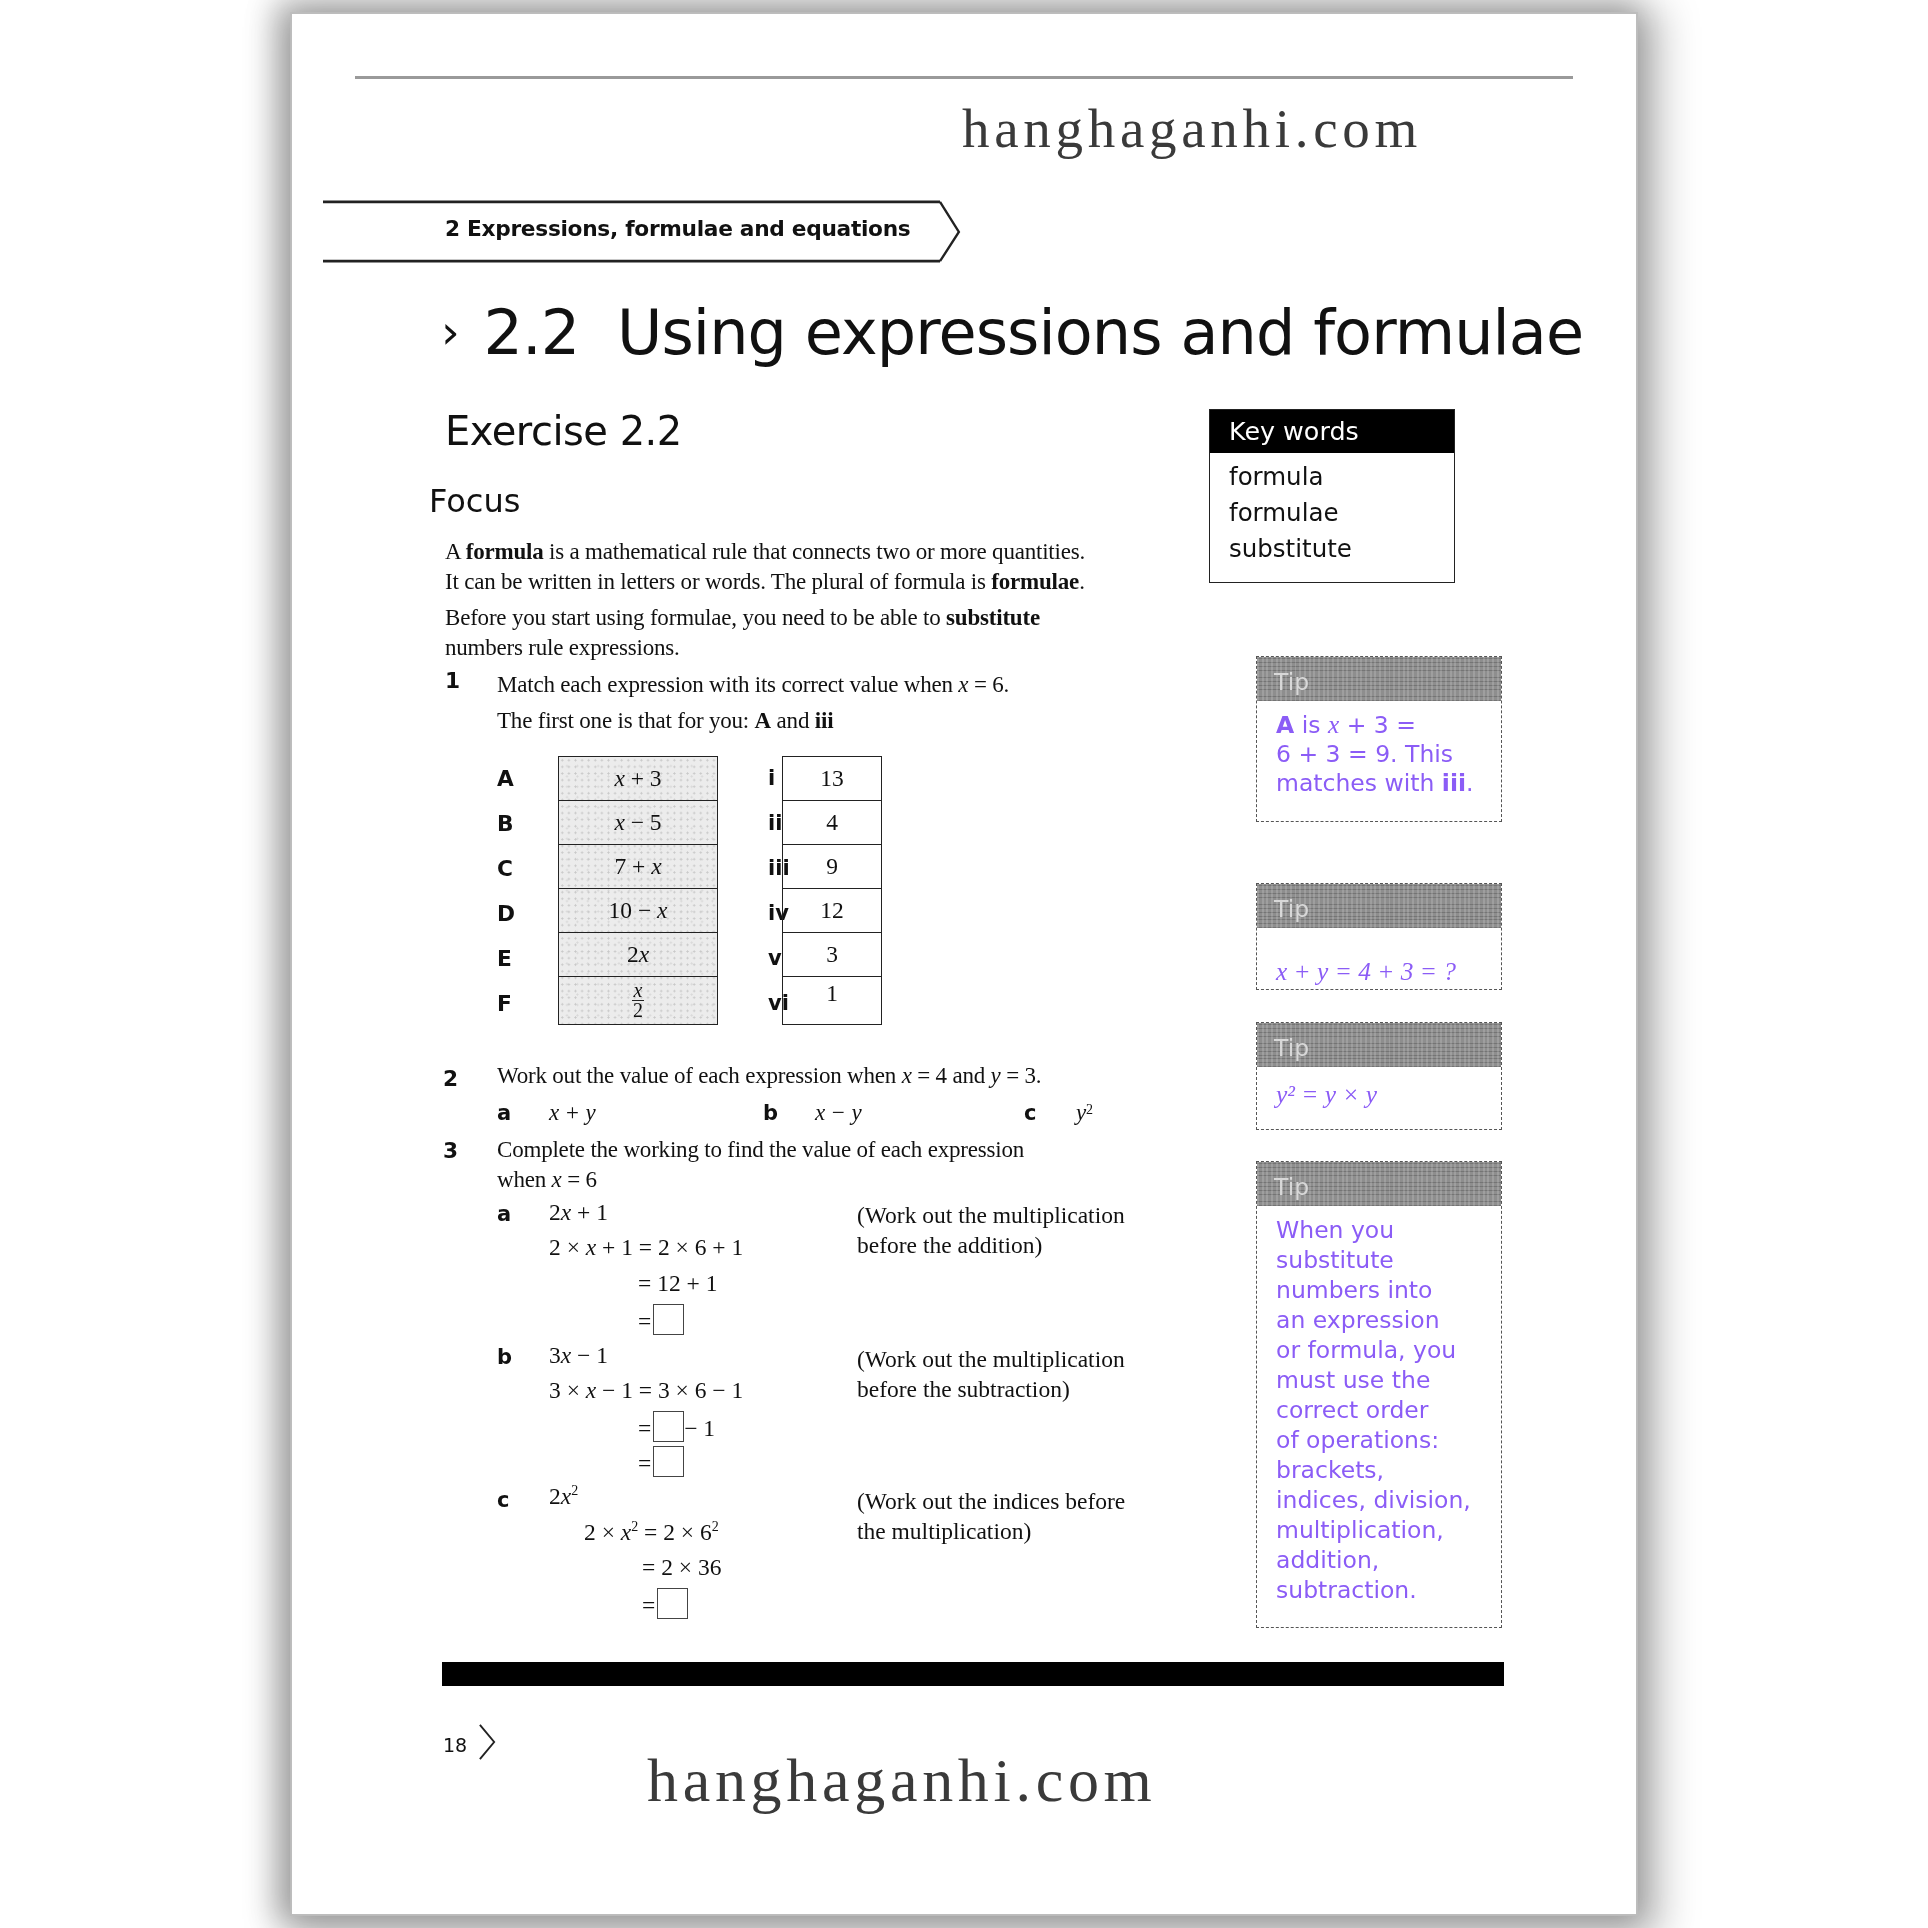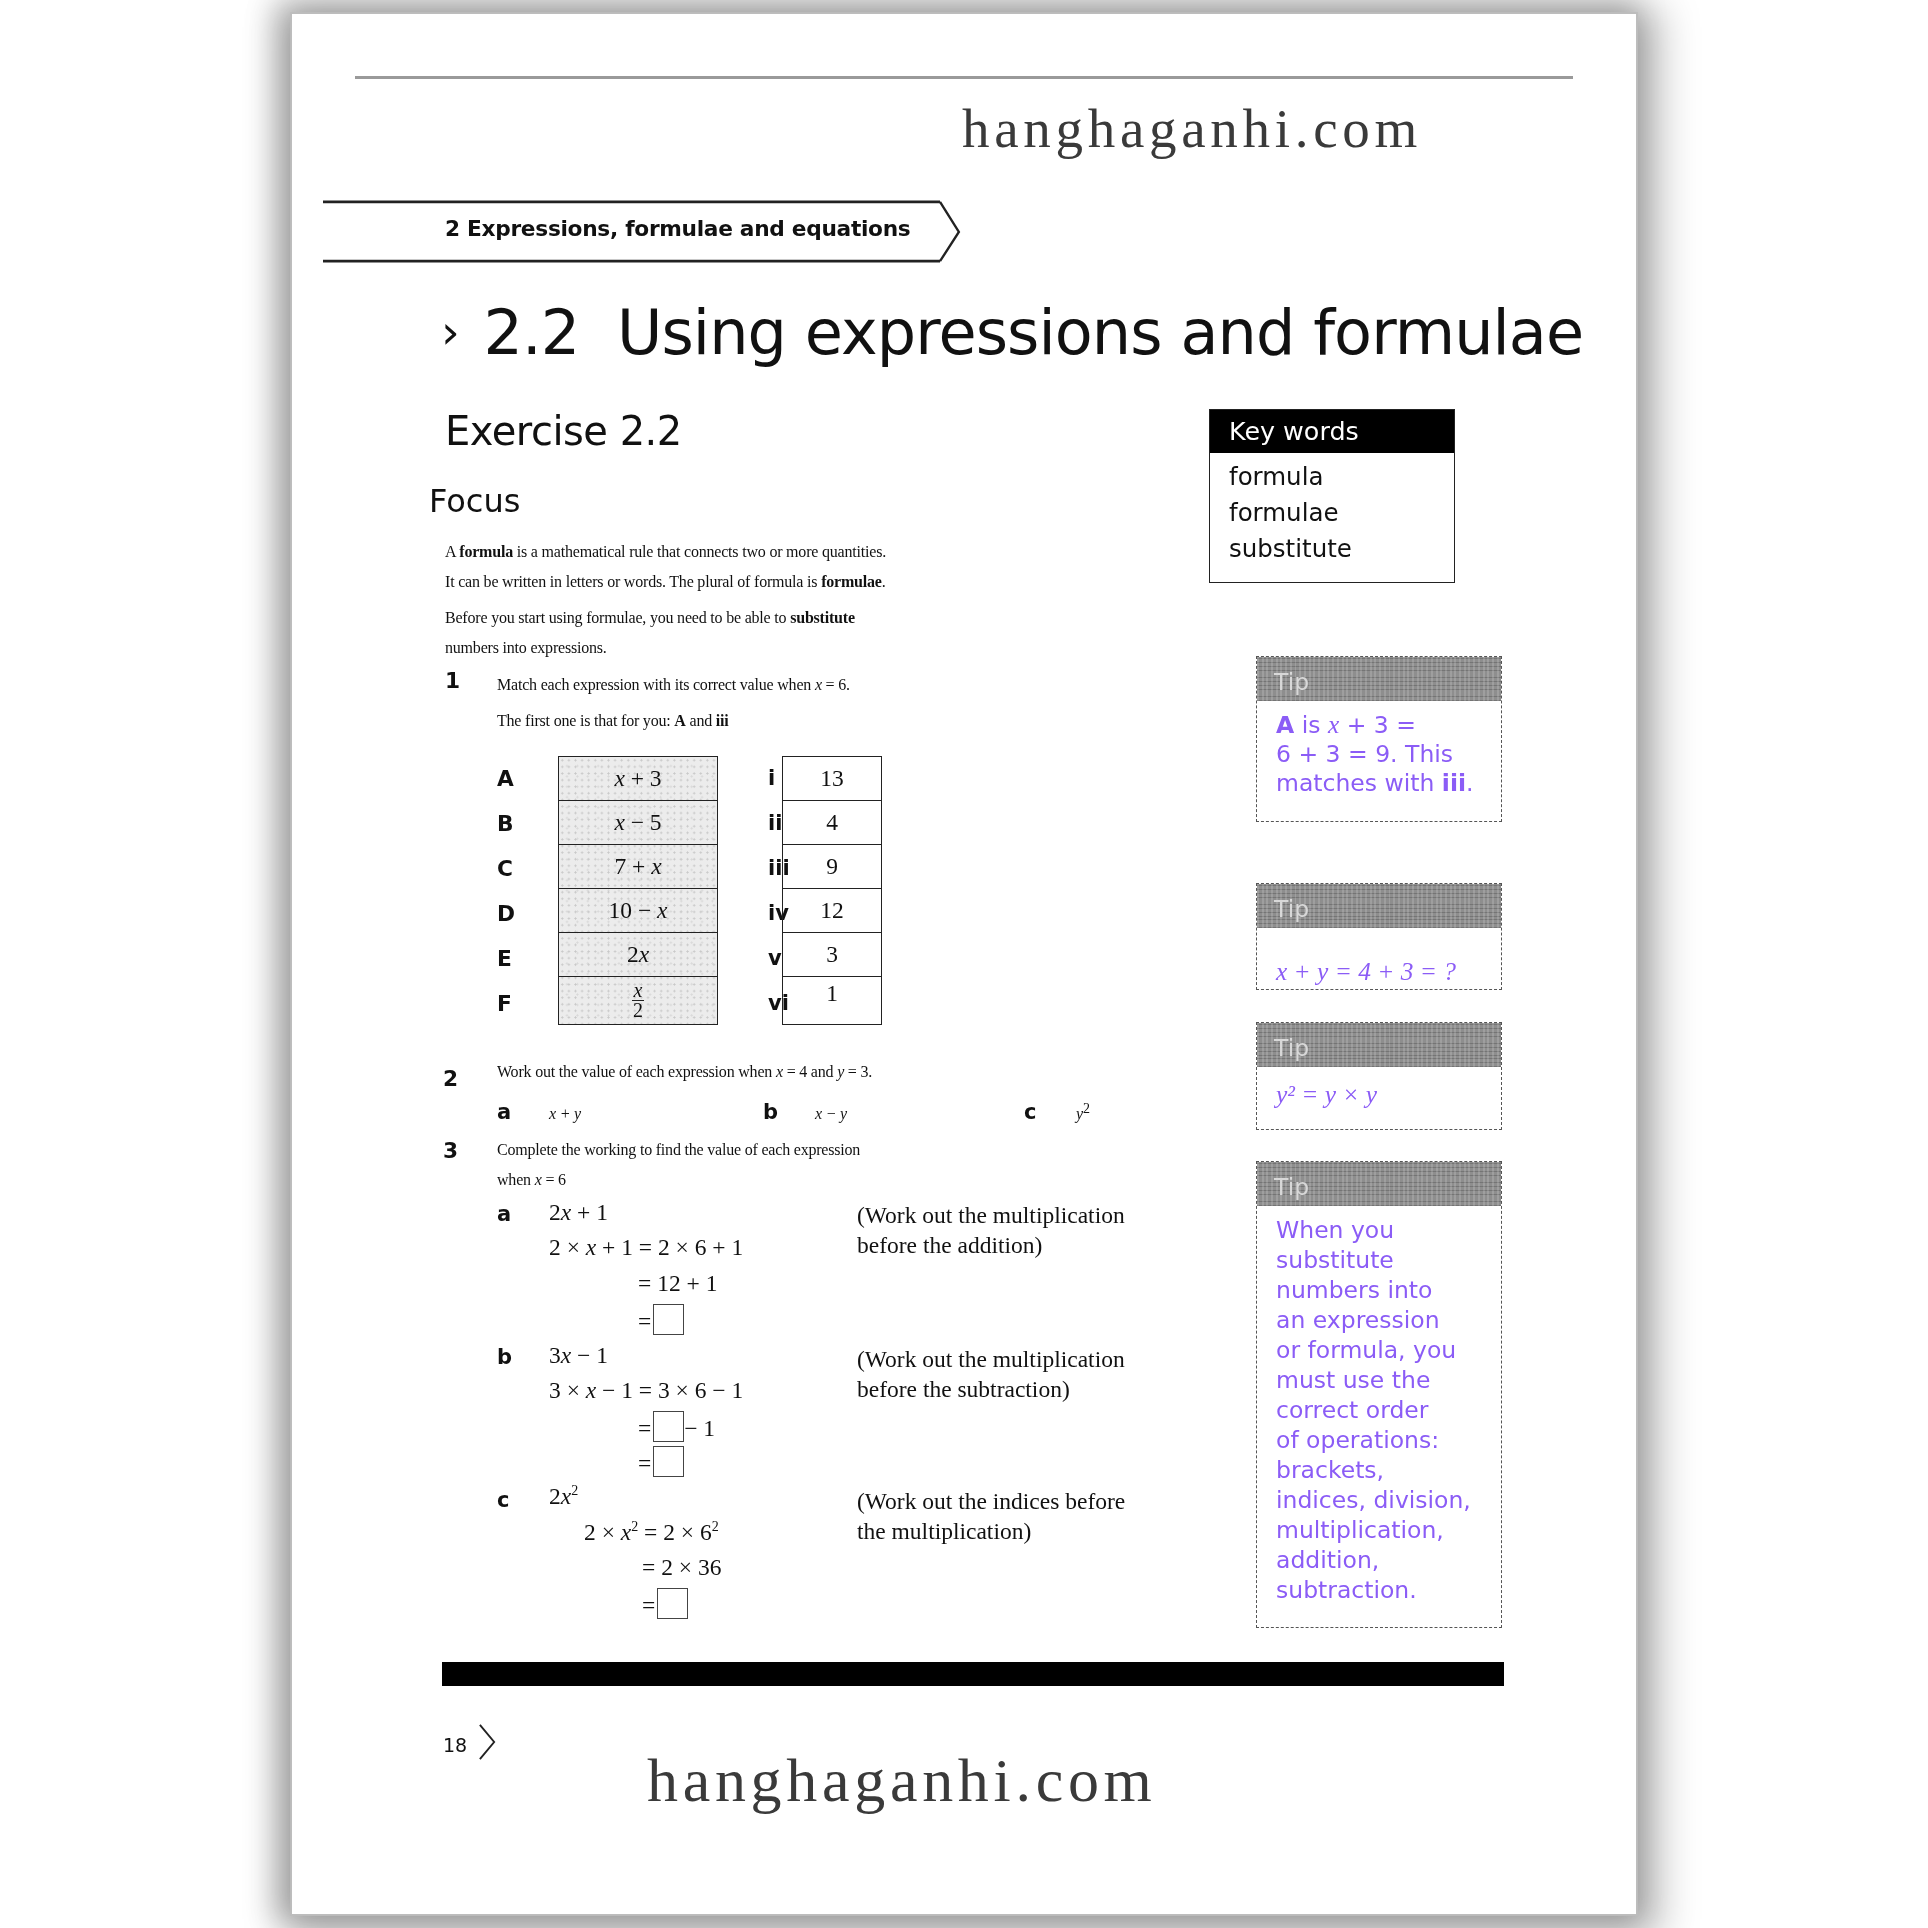--- a/index.html
+++ b/index.html
@@ -15,21 +15,21 @@
   .chapter-tab { left:31px; top:185px; width:650px; height:66px; }
   .chapter-tab svg { position:absolute; left:0; top:0; }
   .chapter-label { left:153px; top:202px; font-size:21.7px; font-weight:bold; font-family:"DejaVu Sans", sans-serif; letter-spacing:-0.3px; color:#111; white-space:nowrap;}
 
   .section-title { left:149px; top:282px; font-size:62px; font-family:"DejaVu Sans", sans-serif; color:#111; white-space:nowrap; letter-spacing:-0.9px;}
   .section-title .chev { font-size:47px; margin-right:24.5px; position:relative; top:-5.6px; }
 
   .exercise-title { left:153px; top:394px; font-size:40px; letter-spacing:-0.5px; white-space:nowrap; }
   .focus-title { left:137px; top:468px; font-size:32px; white-space:nowrap; }
 
-  .serif { font-family:"Liberation Serif", serif; font-size:16px; color:#111; letter-spacing:-0.2px; white-space:nowrap; }
+  .serif { font-family:"Liberation Serif", serif; font-size:23px; color:#111; letter-spacing:-0.2px; white-space:nowrap; }
   .serif b { font-weight:bold; }
   .mi { font-style:italic; }
   .p1 { left:153px; top:523px; line-height:30px; }
   .p2 { left:153px; top:586px; line-height:30px; }
 
   .qnum { font-family:"DejaVu Sans", sans-serif; font-size:21.7px; font-weight:bold; color:#111; }
   .plabel { font-family:"DejaVu Sans", sans-serif; font-size:21px; font-weight:bold; color:#111; }
 
   .q1num { left:153px; top:654px; }
   .q1text { left:205px; top:653px; line-height:36px; }
@@ -102,21 +102,21 @@
 
   <div class="abs exercise-title">Exercise 2.2</div>
   <div class="abs focus-title">Focus</div>
 
   <div class="abs serif p1">
     <div><span>A </span><b>formula</b><span> is a mathematical rule that connects two or more quantities.</span></div>
     <div><span>It can be written in letters or words. The plural of formula is </span><b>formulae</b><span>.</span></div>
   </div>
   <div class="abs serif p2" style="top:589px;">
     <div><span>Before you start using formulae, you need to be able to </span><b>substitute</b></div>
-    <div>numbers into expressions.</div>
+    <div>numbers rule expressions.</div>
   </div>
 
   <div class="abs qnum q1num">1</div>
   <div class="abs serif q1text">
     <div><span>Match each expression with its correct value when </span><span class="mi">x</span><span> = 6.</span></div>
     <div><span>The first one is that for you: </span><b>A</b><span> and </span><b>iii</b></div>
   </div>
 
   <div class="abs match-letters">
     <div>A</div>

